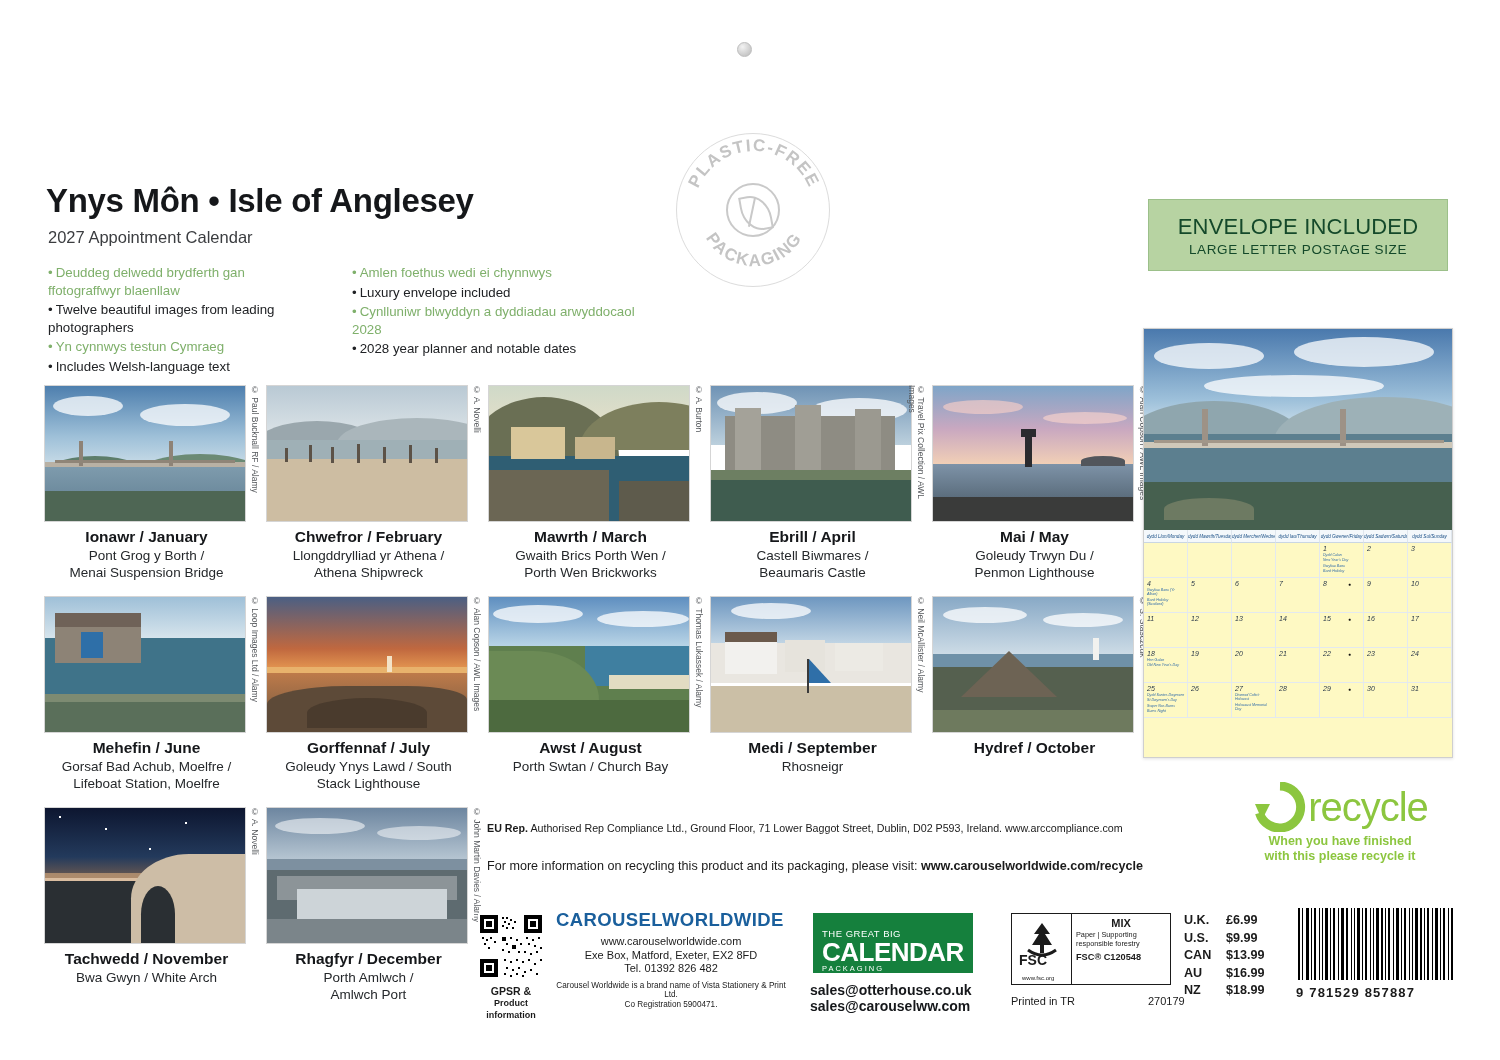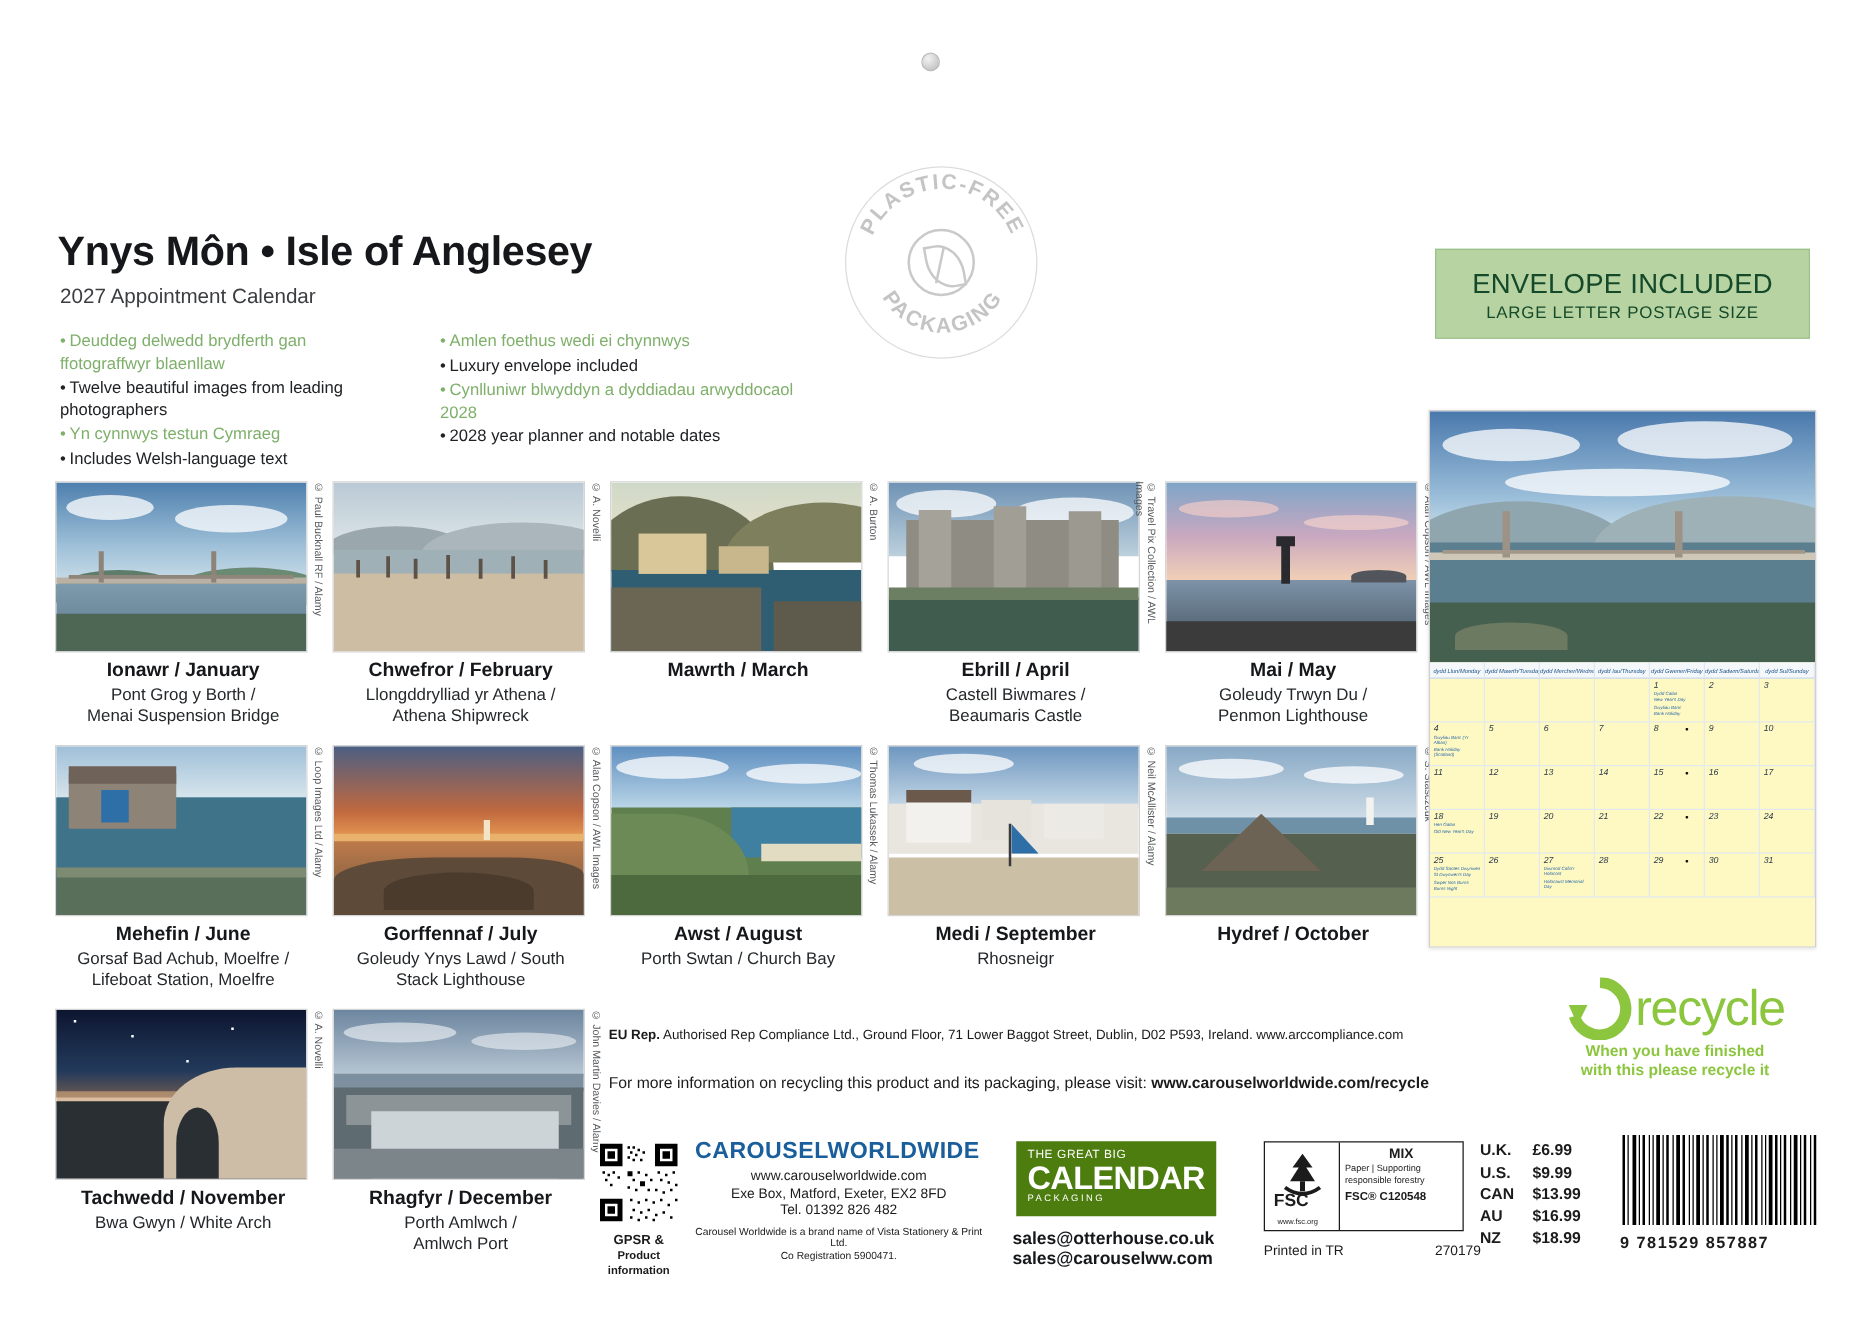--- a/index.html
+++ b/index.html
@@ -168,21 +168,21 @@
   .qr-img { width:66px; height:66px; }
   .qr-cap { font-size:10.5px; font-weight:bold; text-align:center; margin-top:2px; line-height:12px; }
   .qr-cap span { font-weight:bold; font-size:9px; display:block; }
 
   .carousel { position:absolute; left:556px; top:909px; width:230px; text-align:center; }
   .carousel-name { font-size:18.5px; font-weight:bold; color:#1a5f9c; letter-spacing:0.4px; }
   .carousel-lines { font-size:11px; line-height:13.6px; margin-top:4px; color:#1b1b1b; }
   .carousel-foot { font-size:8.2px; line-height:9.6px; margin-top:5px; color:#1b1b1b; }
 
   .gbc { position:absolute; left:813px; top:913px; width:160px; height:60px;
-         background:#4d7c0f; color:#fff; padding:5px 0 0 9px; }
+         background:#15803d; color:#fff; padding:15px 0 0 9px; }
   .gbc .l1 { font-size:9.5px; letter-spacing:0.5px; }
   .gbc .l2 { font-size:26px; font-weight:bold; line-height:27px; letter-spacing:-0.5px; }
   .gbc .l3 { font-size:7.5px; letter-spacing:2px; margin-top:-2px; }
   .gbc-mail { position:absolute; left:810px; top:982px; font-size:14px; line-height:16px; font-weight:bold; color:#15171a; }
 
   .fsc { position:absolute; left:1011px; top:913px; width:160px; height:72px;
          border:1px solid #1b1b1b; display:flex; }
   .fsc-left { width:60px; border-right:1px solid #1b1b1b; position:relative; }
   .fsc-tree { position:absolute; left:10px; top:6px; width:40px; height:40px; }
   .fsc-word { position:absolute; left:7px; bottom:16px; font-size:14px; font-weight:bold; }
@@ -316,20 +316,22 @@
           <div style="position:absolute;left:0;top:52%;width:100%;height:48%;background:#2f5e73"></div>
           <div style="position:absolute;left:22px;top:30%;width:54px;height:32px;background:#d9c79a;border:1px solid #b8a madness"></div>
           <div style="position:absolute;left:22px;top:30%;width:54px;height:32px;background:#d9c79a"></div>
           <div style="position:absolute;left:86px;top:38%;width:40px;height:22px;background:#c8b68d"></div>
           <div style="position:absolute;left:0;top:62%;width:120px;height:38%;background:#6b6654"></div>
           <div style="position:absolute;left:130px;top:70%;width:80px;height:30%;background:#5e5b4c"></div>
         </div>
       </div>
       <div class="credit">© A. Burton</div>
       <div class="mtitle">Mawrth / March</div>
+      <div class="mcap" style="white-space:pre-line">Gwaith Brics Porth Wen /
+Porth Wen Brickworks</div>
     </div>
 
     <div class="mcell" style="left:666px">
       <div class="thumb">
         <div class="ph">
           <div class="sky" style="height:44%;background:linear-gradient(#6f93b5,#bcd0dd)"></div>
           <div class="cloud" style="left:6px;top:6px;width:80px;height:22px;"></div>
           <div class="cloud" style="left:100px;top:12px;width:96px;height:24px;"></div>
           <div style="position:absolute;left:14px;top:22%;width:170px;height:46%;background:#8e8c83"></div>
           <div style="position:absolute;left:24px;top:16%;width:26px;height:58%;background:#a4a299"></div>

